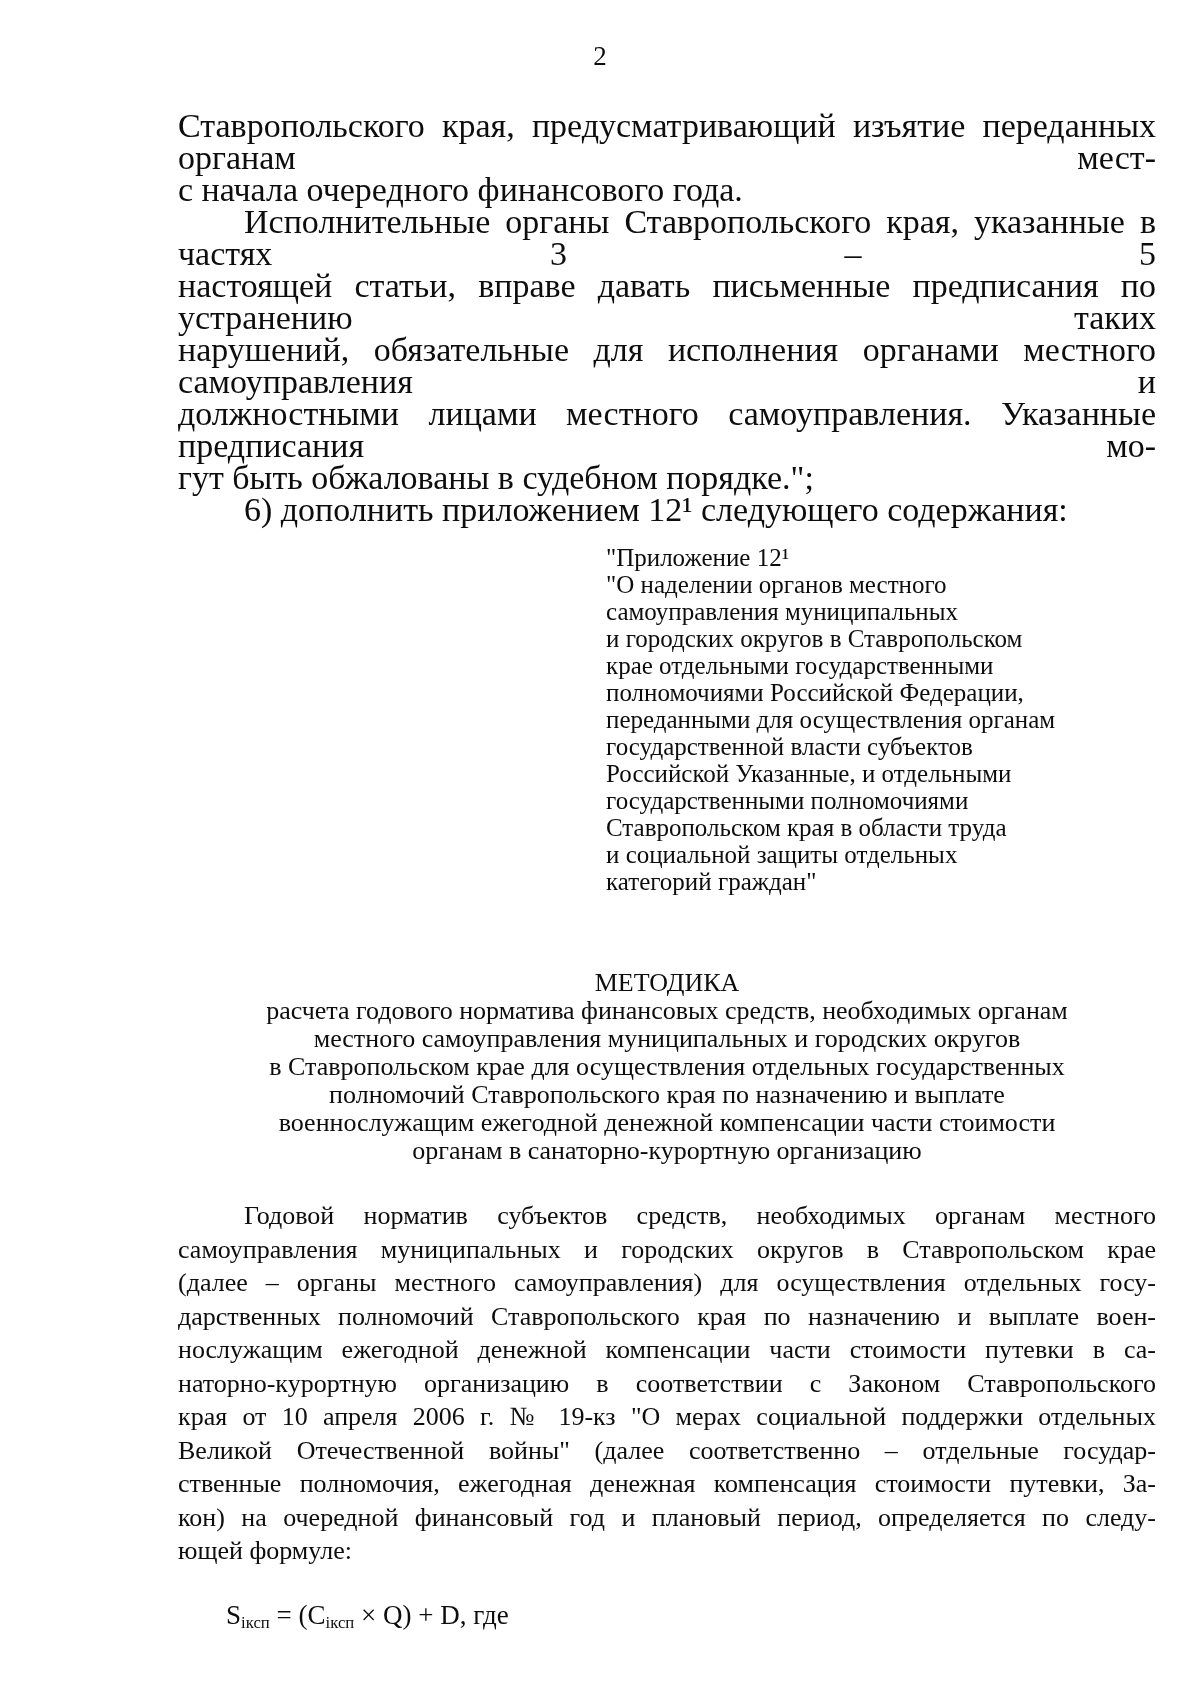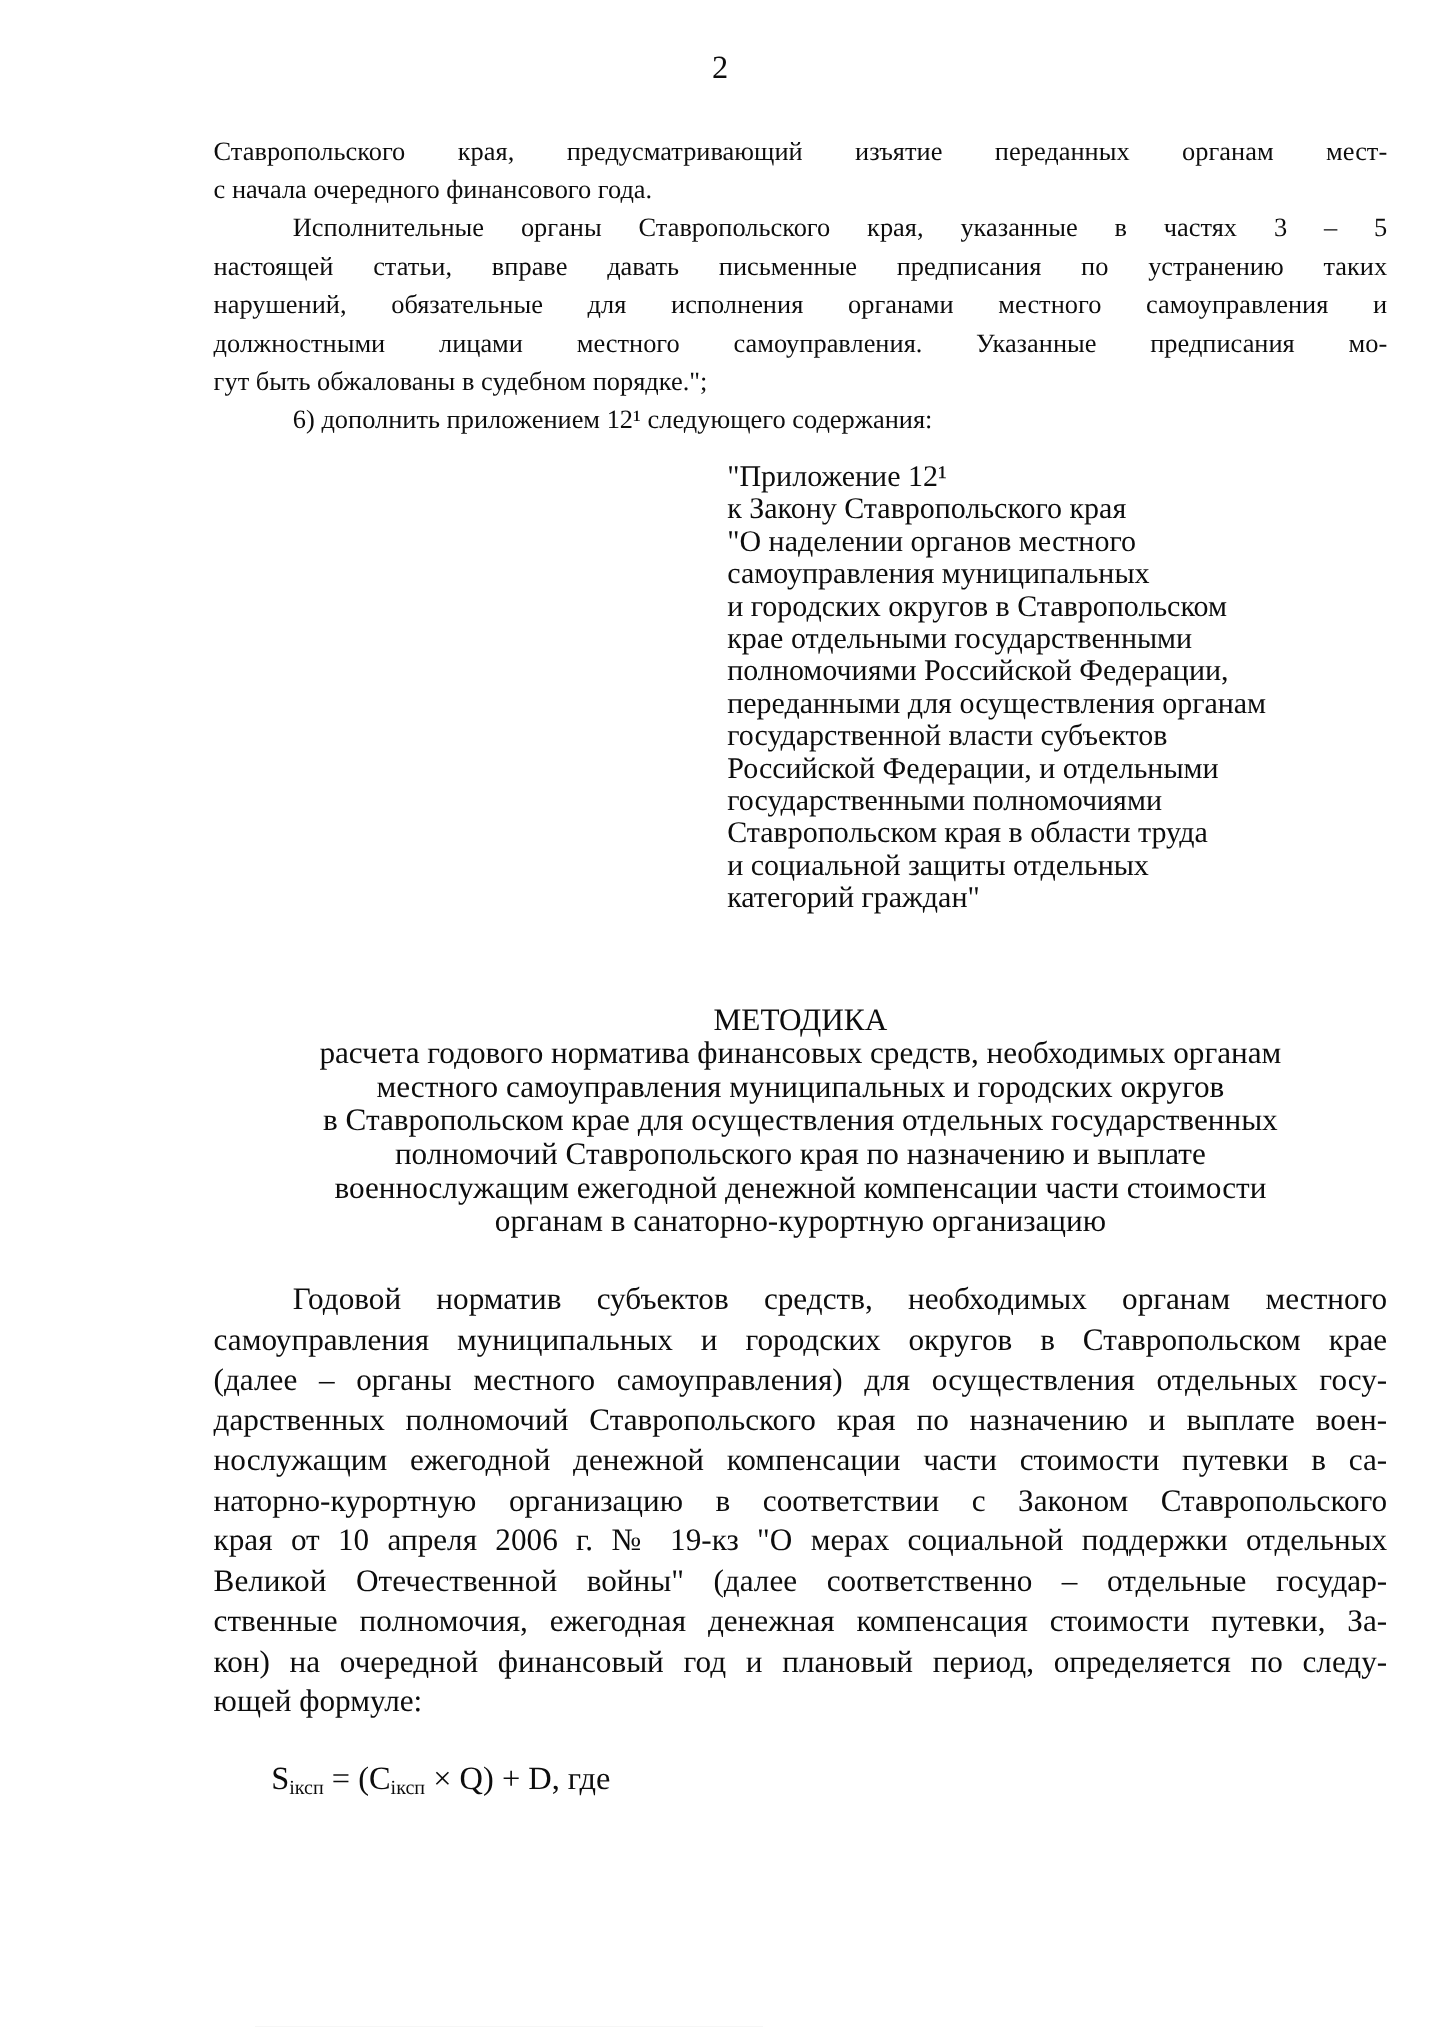--- a/index.html
+++ b/index.html
@@ -19,21 +19,21 @@
     font-size: 27px;
     line-height: 32px;
   }
   .content {
     margin-left: 178px;
     width: 978px;
   }
   
   .line { white-space: normal; }
   
-  .para { font-size: 22px; line-height: 32px; }
+  .para { font-size: 34px; line-height: 32px; }
   .para.first { margin-top: 38px; }
   .just .line { text-align: justify; text-align-last: justify; }
   .just .line:last-child { text-align-last: left; }
   .indent .line:first-child { text-indent: 66px; }
   
   .appendix {
     margin-top: 18px;
     margin-left: 428px;
     font-size: 25px;
     line-height: 27px;
@@ -88,29 +88,28 @@
         <div class="line">должностными лицами местного самоуправления. Указанные предписания мо-</div>
         <div class="line">гут быть обжалованы в судебном порядке.";</div>
       </div>
 
     <div class="para indent">
         <div class="line">6) дополнить приложением 12¹ следующего содержания:</div>
       </div>
 
     <div class="appendix">
         <div class="line">"Приложение 12¹</div>
-        <div class="line">к Закону Ставропольского края</div>
         <div class="line">"О наделении органов местного</div>
         <div class="line">самоуправления муниципальных</div>
         <div class="line">и городских округов в Ставропольском</div>
         <div class="line">крае отдельными государственными</div>
         <div class="line">полномочиями Российской Федерации,</div>
         <div class="line">переданными для осуществления органам</div>
         <div class="line">государственной власти субъектов</div>
-        <div class="line">Российской Федерации, и отдельными</div>
+        <div class="line">Российской Указанные, и отдельными</div>
         <div class="line">государственными полномочиями</div>
         <div class="line">Ставропольском края в области труда</div>
         <div class="line">и социальной защиты отдельных</div>
         <div class="line">категорий граждан"</div>
       </div>
 
     <div class="methodika">
       <div class="line">МЕТОДИКА</div>
       <div>
           <div class="line">расчета годового норматива финансовых средств, необходимых органам</div>

